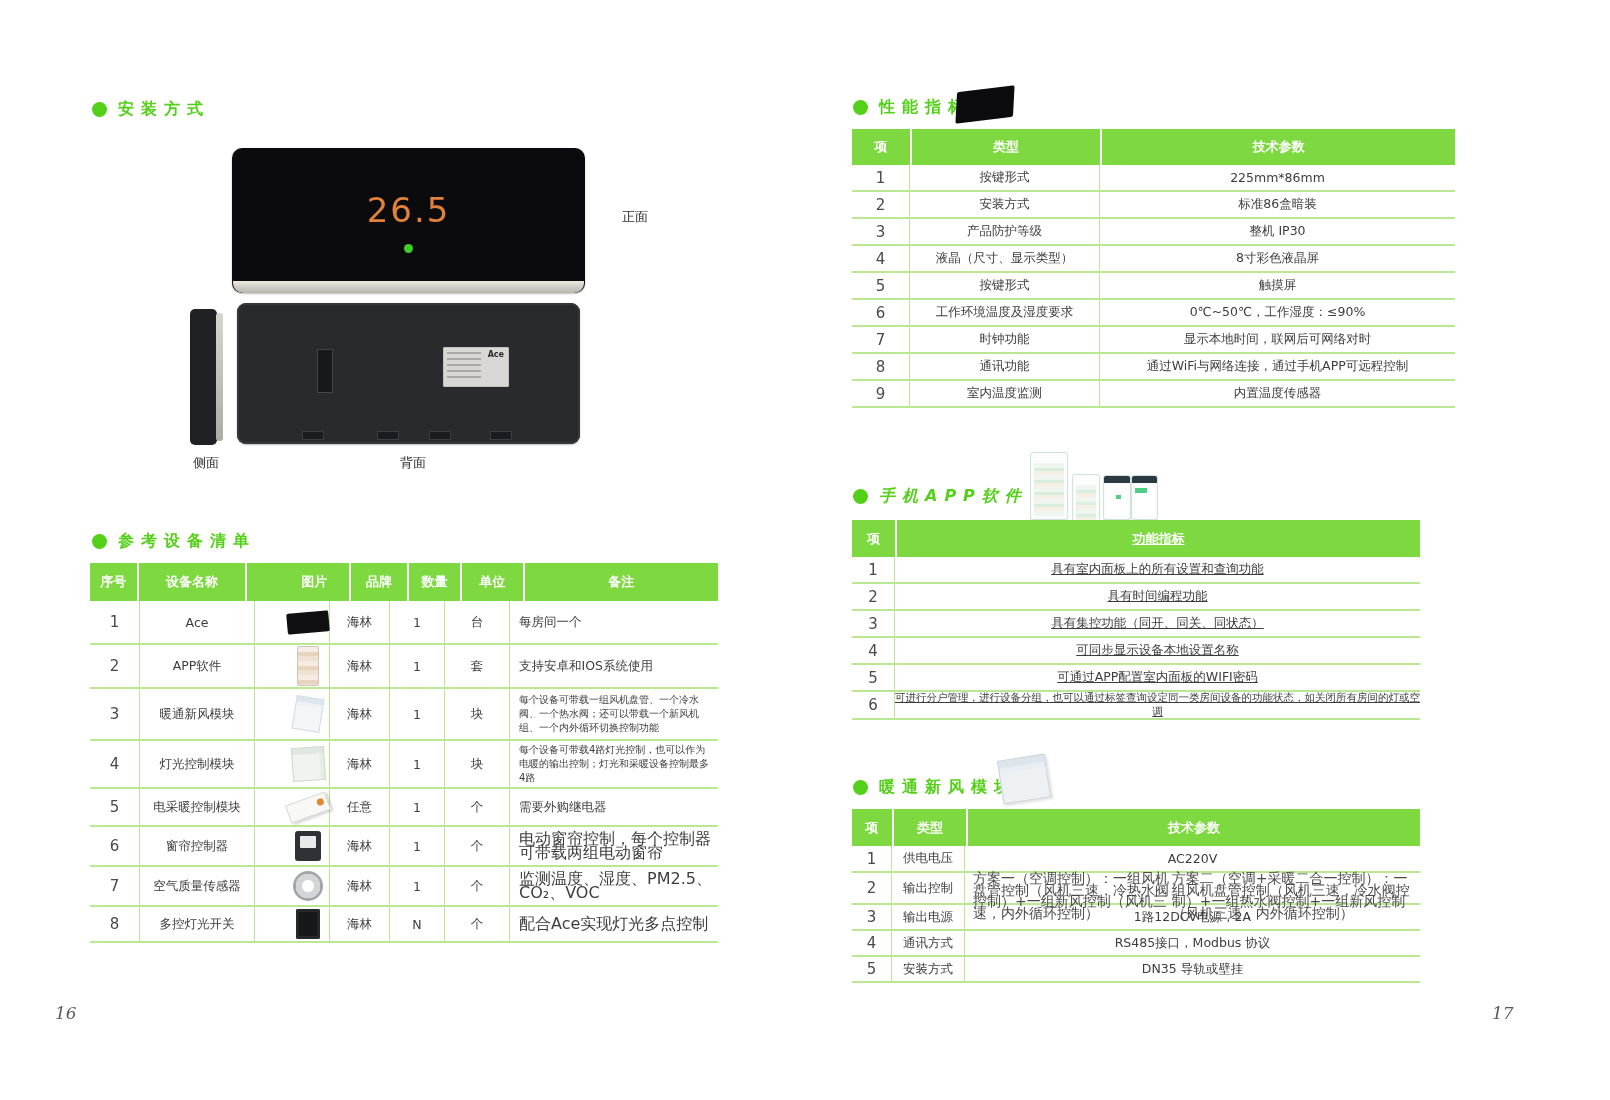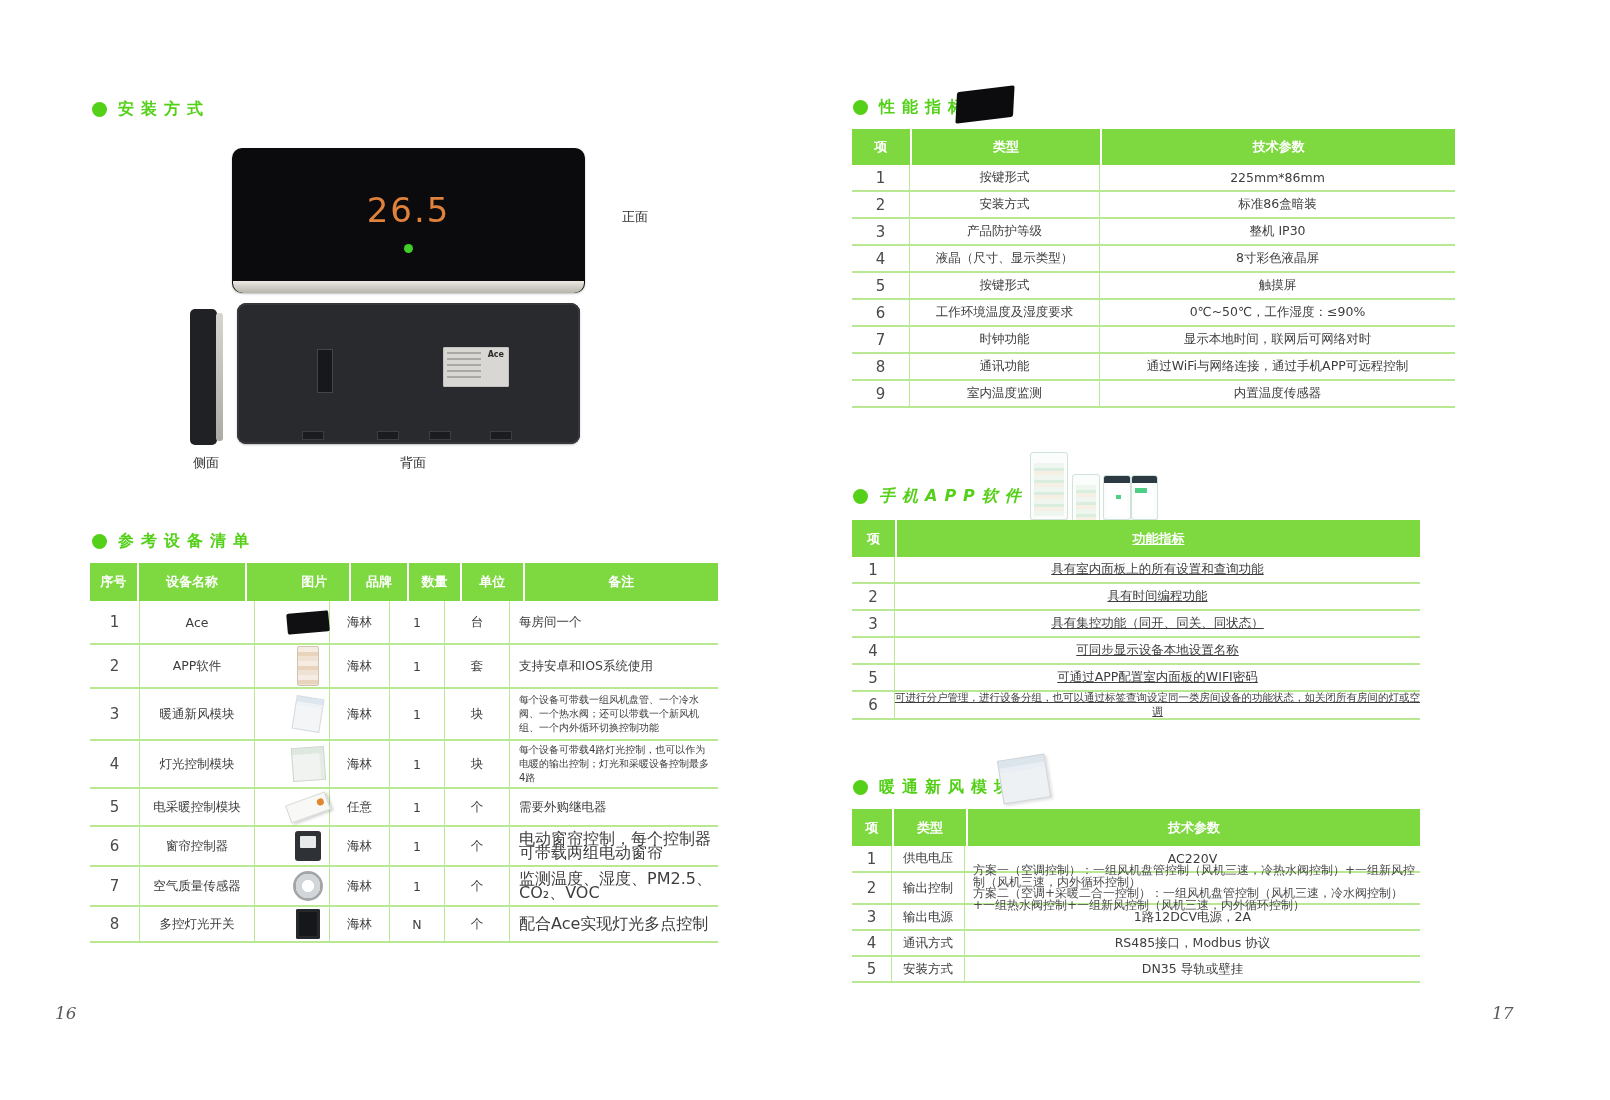--- a/index.html
+++ b/index.html
@@ -54,22 +54,22 @@
 
   
   .eq-c1{width:50px;} .eq-c2{width:115px;} .eq-c3{width:75px;padding-left:32px;} .eq-c4{width:60px;}
   .eq-c5{width:55px;} .eq-c6{width:65px;} .eq-c7{width:208px;}
   
   .pf-c1{width:58px;} .pf-c2{width:190px;} .pf-c3{width:355px;}
   
   .ap-c1{width:43px;} .ap-c2{width:525px;text-decoration:underline;}
   
   .hv-c1{width:40px;} .hv-c2{width:73px;} .hv-c3{width:455px;}
-  .hv-lines{display:flex;flex-direction:column;align-items:flex-start;justify-content:center;
-            font-size:12px;line-height:11.5px;color:#4a4a4a;padding-left:8px;text-align:left;}
+  .hv-lines{display:flex;flex-direction:row;align-items:flex-start;justify-content:center;
+            font-size:14px;line-height:11.5px;color:#4a4a4a;padding-left:8px;text-align:left;}
 
   
   .t-panel{width:48px;height:21px;background:#101013;border-radius:2px;transform:rotate(-5deg);}
   .t-phone{width:20px;height:38px;border:1px solid #cfc4b4;border-radius:2px;
            background:repeating-linear-gradient(#f5ece3 0 5px,#e8d3bd 5px 9px,#f0e2d2 9px 14px);}
   .t-module{width:26px;height:32px;background:#f3f5f7;border:1px solid #d4dbe1;transform:rotate(9deg);
             box-shadow:inset 0 5px 0 #dde6ee,inset 0 9px 0 #eef3f8;}
   .t-module2{width:31px;height:32px;background:#f0f3ef;border:1px solid #ccd6cb;transform:rotate(-4deg);
              box-shadow:inset 0 6px 0 #dfe8df,inset -4px 0 0 #e4ece4;}
   .t-psu{width:40px;height:17px;background:#f8f8f6;border:1px solid #d9d9d4;transform:rotate(-20deg);

